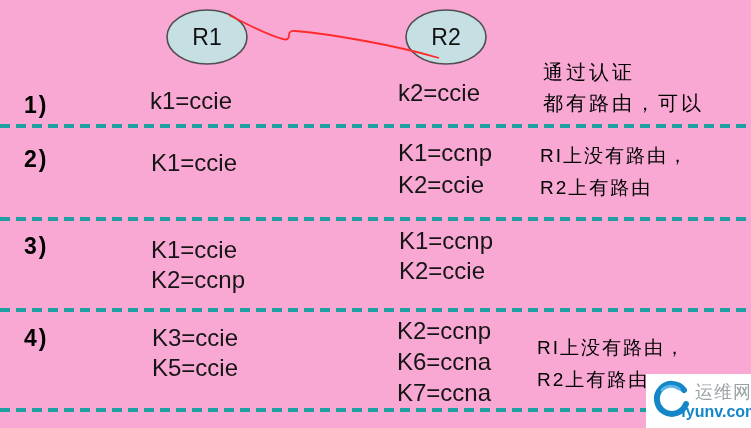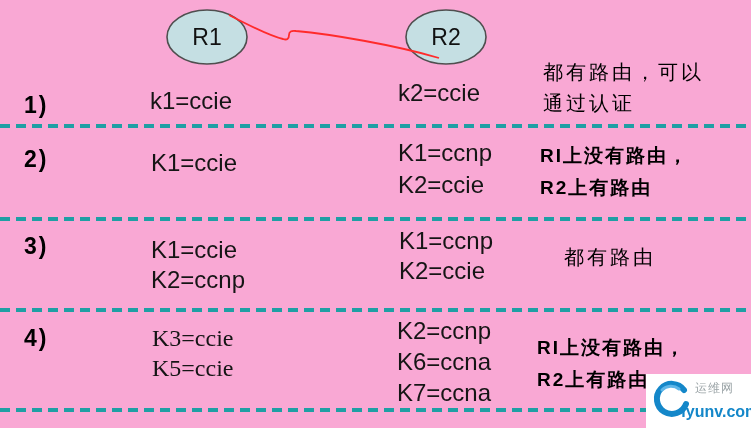--- a/index.html
+++ b/index.html
@@ -31,21 +31,21 @@
     color: #151515;
   }
   .key-line { line-height: 31px; white-space: nowrap; }
   .note-block {
     position: absolute;
     font-size: 20px;
     letter-spacing: 3px;
     color: #000000;
   }
   .note-line { line-height: 31px; white-space: nowrap; }
-  .note-bold { font-weight: bold; font-size: 19px; letter-spacing: 2px; }
+  .note-bold { font-weight: normal; font-size: 19px; letter-spacing: 2px; }
   .separator {
     position: absolute;
     left: 0;
     width: 751px;
     height: 4px;
     background: repeating-linear-gradient(90deg,
       #1f9fa4 0px, #1f9fa4 10px,
       rgba(0,0,0,0) 10px, rgba(0,0,0,0) 16px);
   }
   .watermark {
@@ -55,21 +55,21 @@
     width: 105px;
     height: 54px;
     background: #ffffff;
     z-index: 5;
   }
   .wm-logo { position: absolute; left: 2px; top: 2px; }
   .wm-name {
     position: absolute;
     left: 49px;
     top: 6px;
-    font-size: 12px;
+    font-size: 18px;
     color: #9aa3a6;
     letter-spacing: 1px;
     white-space: nowrap;
   }
   .wm-url {
     position: absolute;
     left: 30px;
     top: 29px;
     font-size: 16px;
     font-weight: bold;
@@ -91,22 +91,22 @@
   </svg>
 
   <div class="row-num" style="left:24px; top:92px;">1)</div>
   <div class="key-block" style="left:150px; top:85px;">
     <div class="key-line">k1=ccie</div>
   </div>
   <div class="key-block" style="left:398px; top:77px;">
     <div class="key-line">k2=ccie</div>
   </div>
   <div class="note-block" style="left:543px; top:57px;">
+    <div class="note-line">通过认证</div>
     <div class="note-line">都有路由，可以</div>
-    <div class="note-line">通过认证</div>
   </div>
 
   <div class="separator" style="top:124px;"></div>
 
   <div class="row-num" style="left:24px; top:146px;">2)</div>
   <div class="key-block" style="left:151px; top:147px;">
     <div class="key-line">K1=ccie</div>
   </div>
   <div class="key-block" style="left:398px; top:137px;">
     <div class="key-line" style="line-height:32px;">K1=ccnp</div>
@@ -121,28 +121,25 @@
 
   <div class="row-num" style="left:24px; top:233px;">3)</div>
   <div class="key-block" style="left:151px; top:235px;">
     <div class="key-line" style="line-height:30px;">K1=ccie</div>
     <div class="key-line" style="line-height:30px;">K2=ccnp</div>
   </div>
   <div class="key-block" style="left:399px; top:226px;">
     <div class="key-line" style="line-height:30px;">K1=ccnp</div>
     <div class="key-line" style="line-height:30px;">K2=ccie</div>
   </div>
-  <div class="note-block" style="left:564px; top:242px;">
-    <div class="note-line">都有路由</div>
-  </div>
 
   <div class="separator" style="top:308px;"></div>
 
   <div class="row-num" style="left:24px; top:325px;">4)</div>
-  <div class="key-block" style="left:152px; top:323px;font-family:Liberation Serif, serif;">
+  <div class="key-block" style="left:152px; top:323px;">
     <div class="key-line" style="line-height:30px;">K3=ccie</div>
     <div class="key-line" style="line-height:30px;">K5=ccie</div>
   </div>
   <div class="key-block" style="left:397px; top:315px;">
     <div class="key-line">K2=ccnp</div>
     <div class="key-line">K6=ccna</div>
     <div class="key-line">K7=ccna</div>
   </div>
   <div class="note-block note-bold" style="left:537px; top:332px;">
     <div class="note-line" style="line-height:32px;">RI上没有路由，</div>

